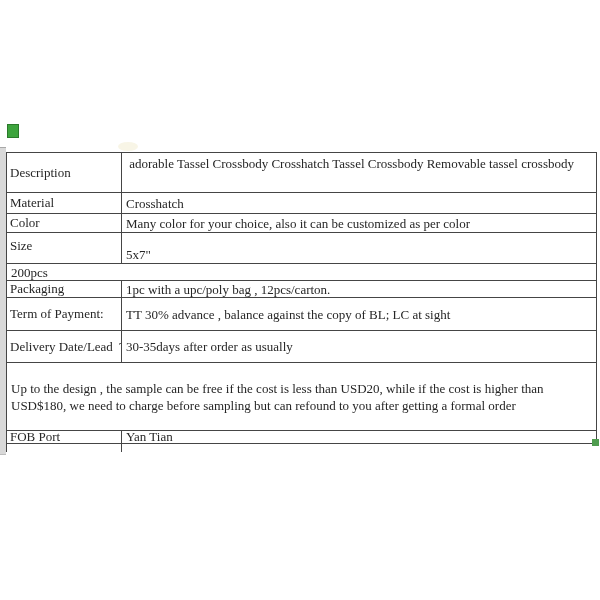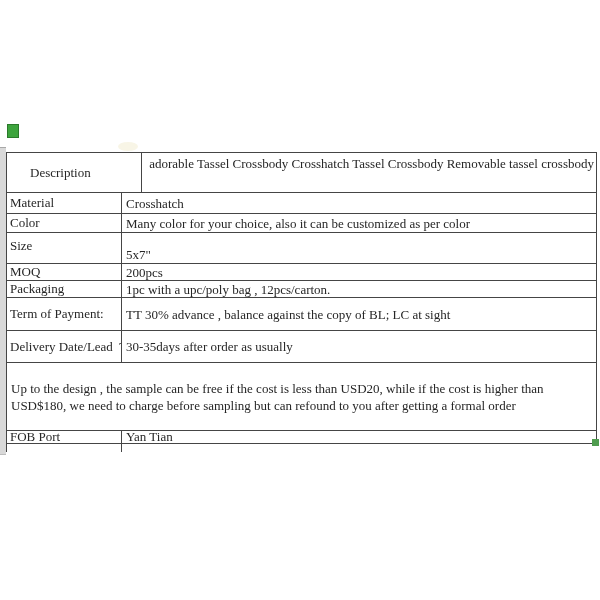--- a/index.html
+++ b/index.html
@@ -33,21 +33,21 @@
     border-top:1px solid var(--border); border-left:1px solid var(--border);
     border-right:1px solid var(--border); box-sizing:border-box; background:#fff;
   }
   .trow{display:flex; box-sizing:border-box; border-bottom:1px solid var(--border);}
   .cell{display:flex; align-items:center; box-sizing:border-box; overflow:hidden;}
   .cell.label{
     width:115px; flex:0 0 115px; border-right:1px solid var(--border);
     padding-left:3px; white-space:pre;
   }
   .cell.value{flex:1; padding-left:4px; padding-right:2px; white-space:pre-wrap; line-height:17px;}
-  .r0{height:40px;padding-left:20px;} .r1{height:21px;} .r2{height:19px;} .r3{height:31px;text-align:right;}
+  .r0{height:40px;} .r1{height:21px;} .r2{height:19px;} .r3{height:31px;text-align:right;}
   .r4{height:17px;} .r5{height:17px;font-family:Liberation Serif, serif;} .r6{height:33px;} .r7{height:32px;}
   .r8{height:68px;} .r9{height:13px;}
   .r0 .cell.value{align-items:flex-start; padding-top:3px; line-height:16px;}
   .r3 .cell.label{align-items:flex-start; padding-top:5px;}
   .r3 .cell.value{align-items:flex-end; line-height:14px; padding-bottom:1px;}
   .r8 .cell.value{line-height:17px;}
   .r9 .cell{line-height:12px;}
   
   .left-border-stub{position:absolute; left:6px; top:443px; width:1px; height:9px; background:var(--border);}
   .column-divider-stub{position:absolute; left:121px; top:443px; width:1px; height:9px; background:var(--border);}
@@ -75,21 +75,20 @@
       </div>
       <div class="trow r2">
         <div class="cell label">Color</div>
         <div class="cell value">Many color for your choice, also it can be customized as per color</div>
       </div>
       <div class="trow r3">
         <div class="cell label">Size</div>
         <div class="cell value">5x7"</div>
       </div>
       <div class="trow r4">
-        <div class="cell label">MOQ</div>
         <div class="cell value">200pcs</div>
       </div>
       <div class="trow r5">
         <div class="cell label">Packaging</div>
         <div class="cell value">1pc with a upc/poly bag , 12pcs/carton.</div>
       </div>
       <div class="trow r6">
         <div class="cell label">Term of Payment:</div>
         <div class="cell value">TT 30% advance , balance against the copy of BL; LC at sight</div>
       </div>

